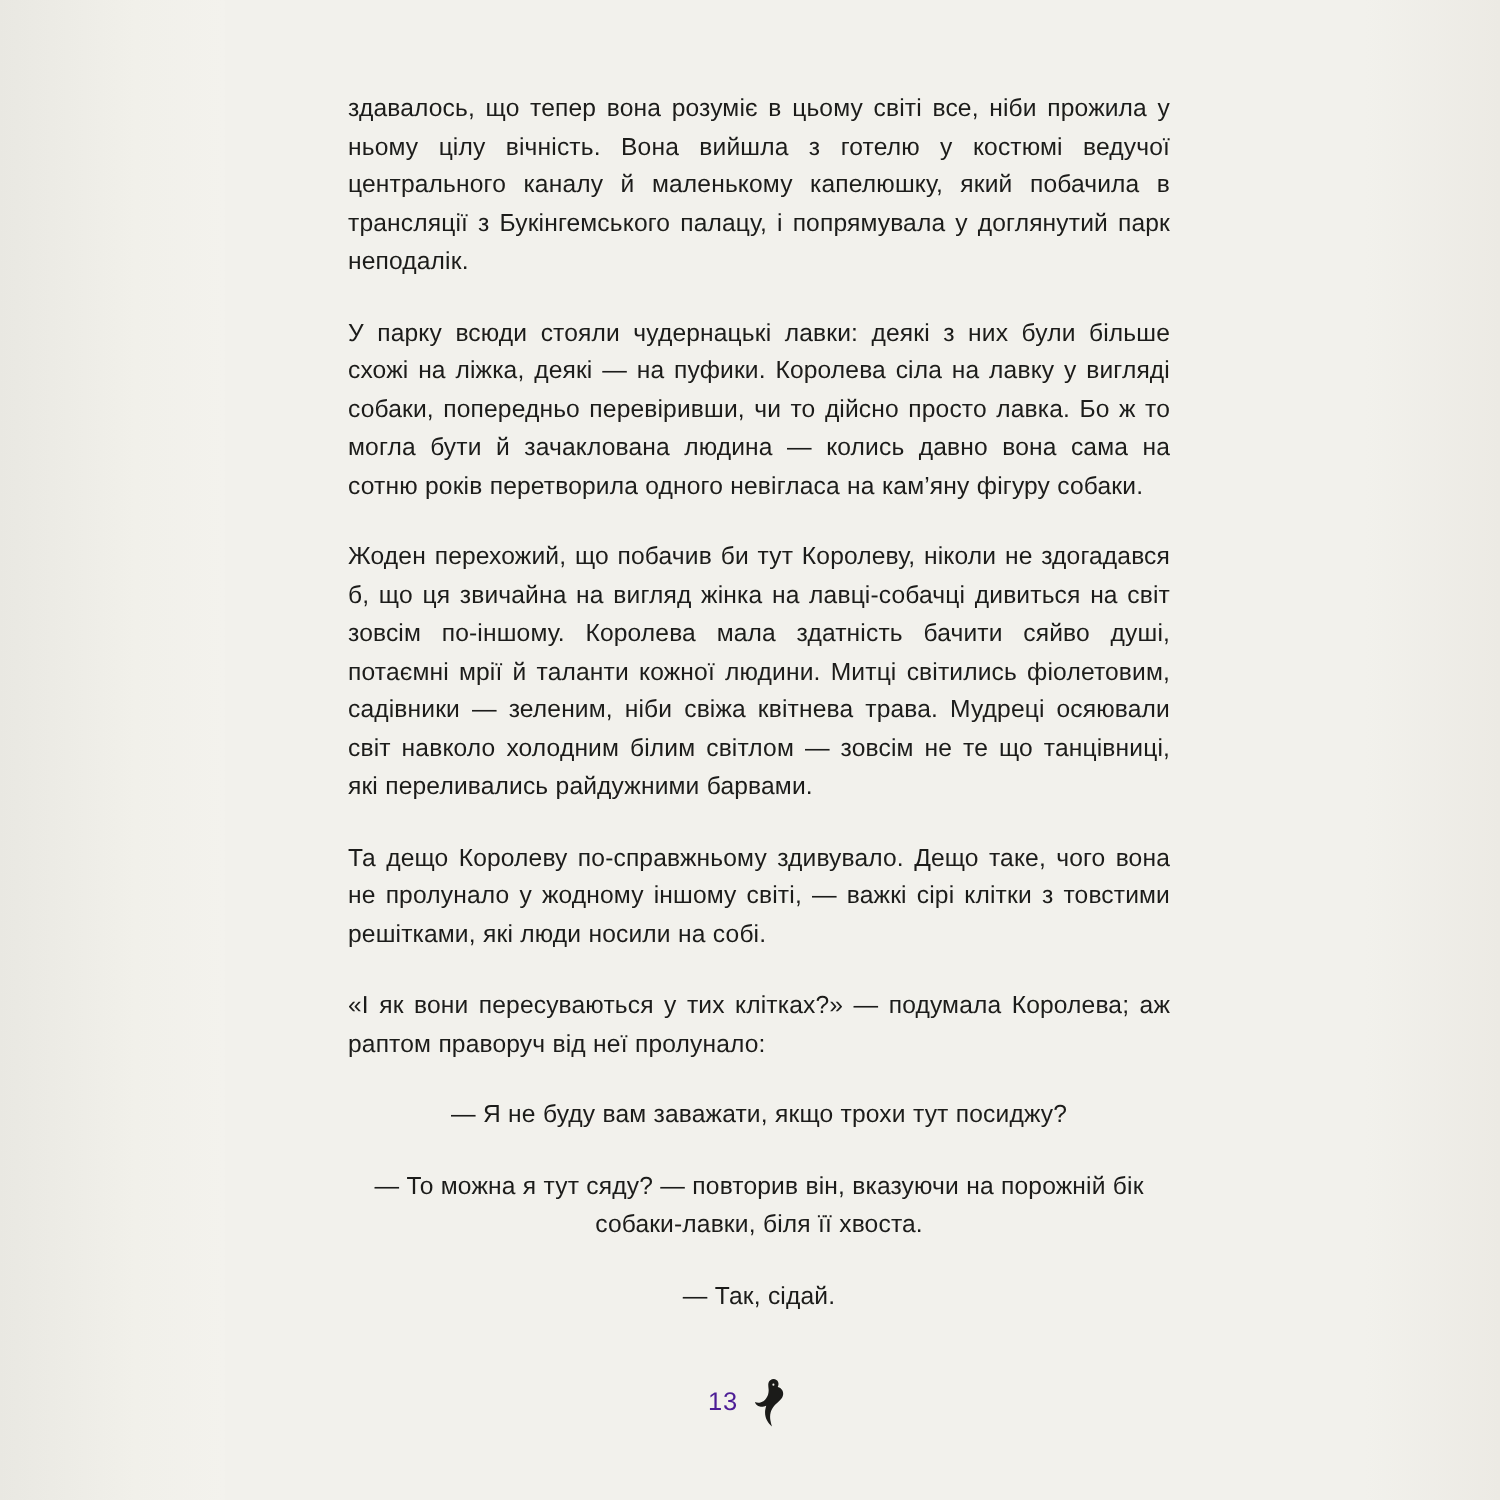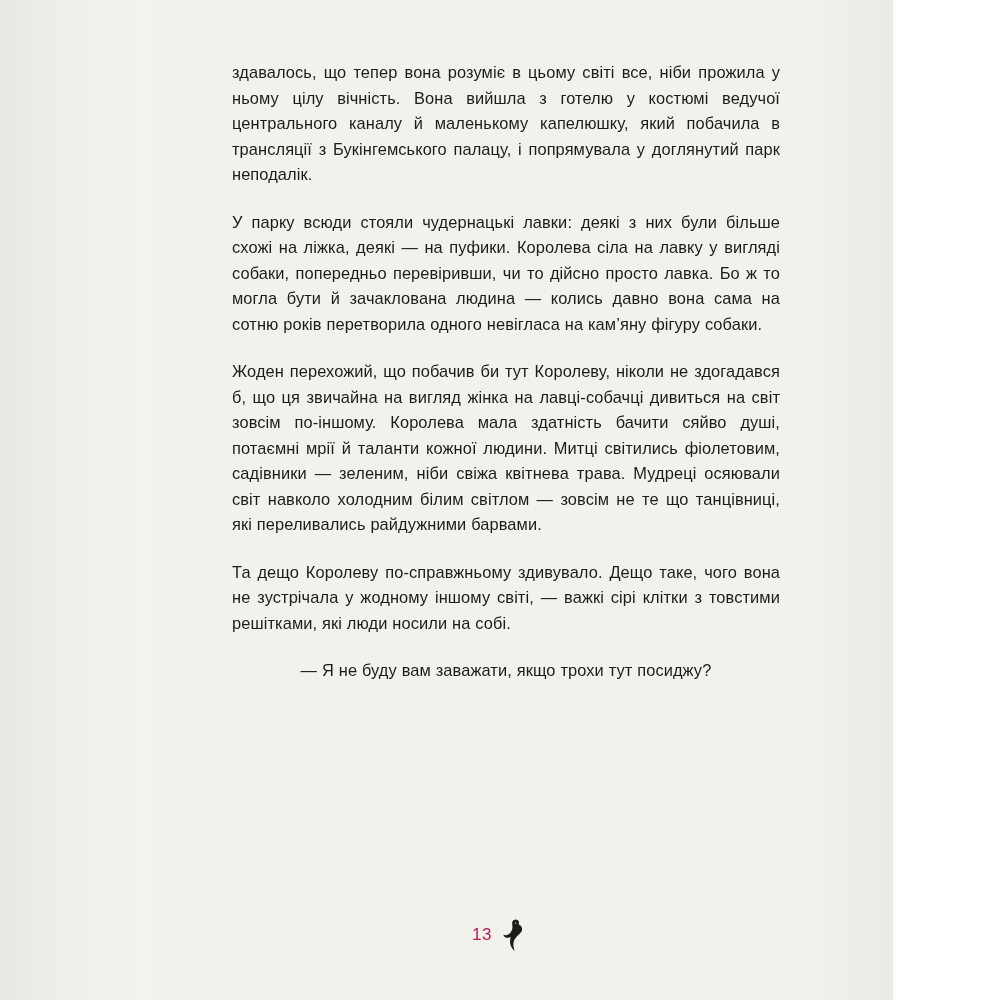--- a/index.html
+++ b/index.html
@@ -8,21 +8,21 @@
   }
   body {
     width: 1000px;
     height: 1000px;
     background: #ffffff;
     font-family: "Liberation Sans", sans-serif;
     overflow: hidden;
   }
   .page {
     position: relative;
-    width: 893px;
+    width: 1000px;
     height: 1000px;
     background: #f2f1ec;
     box-sizing: border-box;
   }
   
   .page-shade-left {
     position: absolute;
     left: 0;
     top: 0;
     width: 150px;
@@ -68,42 +68,45 @@
     bottom: 48px;
     width: 1000px;
     display: flex;
     align-items: center;
     justify-content: center;
     gap: 10px;
   }
   .page-number {
     font-family: "Liberation Sans", sans-serif;
     font-size: 17px;
-    color: #be185d;
+    color: #4c1d95;
     letter-spacing: 0.5px;
   }
   .bird-mark {
     width: 26px;
     height: 34px;
     display: block;
   }
 </style>
 </head>
 <body>
 
 <div class="page">
   <div class="page-shade-left"></div>
   <div class="page-shade-right"></div>
 
   <div class="text-column">
     <p class="para">здавалось, що тепер вона розуміє в цьому світі все, ніби прожила у ньому цілу вічність. Вона вийшла з готелю у костюмі ведучої центрального каналу й маленькому капелюшку, який побачила в трансляції з Букінгемського палацу, і попрямувала у доглянутий парк неподалік.</p>
     <p class="para">У парку всюди стояли чудернацькі лавки: деякі з них були більше схожі на ліжка, деякі — на пуфики. Королева сіла на лавку у вигляді собаки, попередньо перевіривши, чи то дійсно просто лавка. Бо ж то могла бути й зачаклована людина — колись давно вона сама на сотню років перетворила одного невігласа на кам’яну фігуру собаки.</p>
     <p class="para">Жоден перехожий, що побачив би тут Королеву, ніколи не здогадався б, що ця звичайна на вигляд жінка на лавці-собачці дивиться на світ зовсім по-іншому. Королева мала здатність бачити сяйво душі, потаємні мрії й таланти кожної людини. Митці світились фіолетовим, садівники — зеленим, ніби свіжа квітнева трава. Мудреці осяювали світ навколо холодним білим світлом — зовсім не те що танцівниці, які переливались райдужними барвами.</p>
-    <p class="para">Та дещо Королеву по-справжньому здивувало. Дещо таке, чого вона не зустрічала у жодному іншому світі, — важкі сірі клітки з товстими решітками, які люди носили на собі.</p>
+    <p class="para">Та дещо Королеву по-справжньому здивувало. Дещо таке, чого вона не пролунало у жодному іншому світі, — важкі сірі клітки з товстими решітками, які люди носили на собі.</p>
+    <p class="para">«І як вони пересуваються у тих клітках?» — подумала Королева; аж раптом праворуч від неї пролунало:</p>
     <p class="para dialogue">— Я не буду вам заважати, якщо трохи тут посиджу?</p>
+    <p class="para dialogue">— То можна я тут сяду? — повторив він, вказуючи на порожній бік собаки-лавки, біля її хвоста.</p>
+    <p class="para dialogue">— Так, сідай.</p>
   </div>
 
   <div class="footer">
     <span class="page-number">13</span>
     <span class="bird-mark">
       <svg class="bird-mark" viewBox="0 0 26 34" xmlns="http://www.w3.org/2000/svg">
         <path d="M11.5 2.2c2.1-1.6 4.6-0.6 5.3 1.3 0.4 1.1 0.2 2.1-0.3 3.1 1.4 0.3 2.6 1.2 3.2 2.6 0.8 1.8 0.4 3.6-0.7 5.1-1.1 1.5-2.6 2.6-3.9 3.9-1.5 1.5-2.7 3.2-3.3 5.3-0.5 1.8-0.5 3.6-0.2 5.4 0.2 1.4 0.6 2.7 1 4.1-1.4-1.2-2.6-2.6-3.4-4.3-1-2-1.3-4.1-1.1-6.3 0.1-1.1 0.4-2.2 0.7-3.3-1.4 0.6-2.8 0.9-4.2 0.6-1.6-0.3-2.9-1.4-3.3-3 1.2 0.5 2.4 0.6 3.6 0.3 1.3-0.3 2.4-1 3.3-2 0.9-1 1.5-2.2 1.9-3.5 0.3-1.1 0.4-2.2 0.3-3.3-0.1-1.2-0.3-2.3-0.2-3.5 0.1-0.9 0.4-1.8 1.3-2.5z" fill="#1b1b19"></path>
         <circle cx="13.6" cy="5.1" r="0.7" fill="#f2f1ec"></circle>
       </svg>
     </span>

